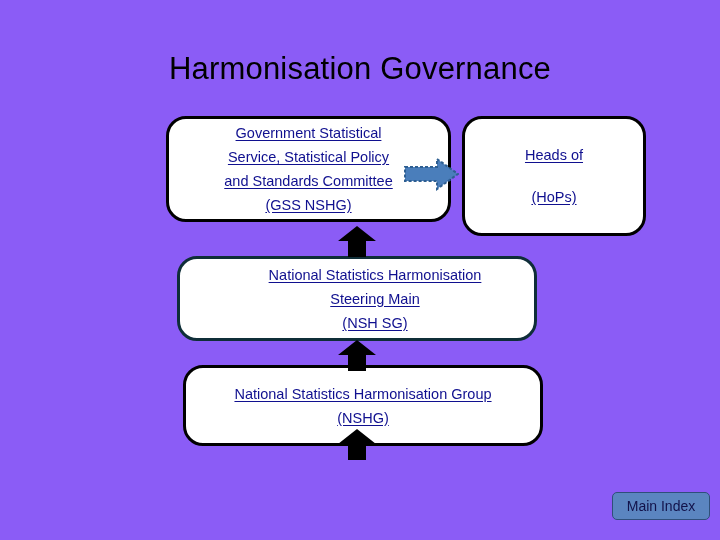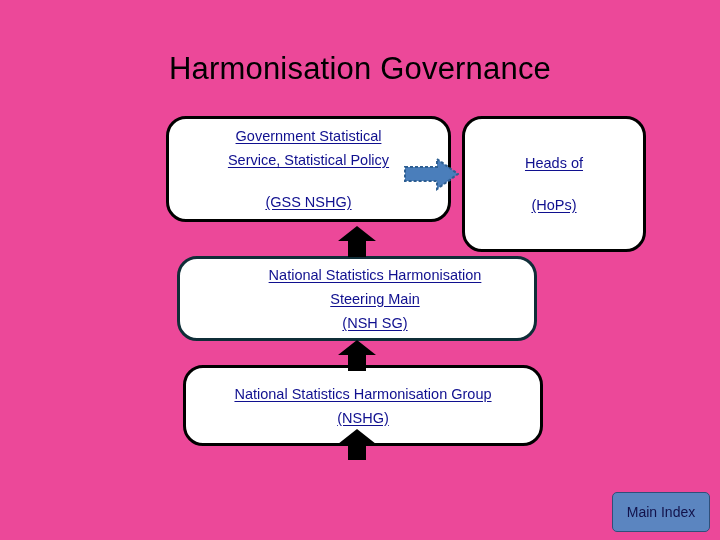--- a/index.html
+++ b/index.html
@@ -7,21 +7,21 @@
     padding: 0;
     background: #ffffff;
   }
   body {
     font-family: "Liberation Sans", sans-serif;
   }
   #slide {
     position: relative;
     width: 720px;
     height: 540px;
-    background: #ec4899;
+    background: #8b5cf6;
     overflow: hidden;
   }
 
   
   .slide-title {
     position: absolute;
     left: 0;
     top: 50px;
     width: 720px;
     text-align: center;
@@ -59,21 +59,21 @@
   
   .node.teal {
     border-color: #0f2e38;
   }
 
   
   #node-gss-spsc {
     left: 118px;  top: 116px;  width: 285px;  height: 106px; margin-left: 48px;
   }
   #node-hops {
-    left: 462px;  top: 116px;  width: 184px;  height: 136px;
+    left: 462px;  top: 116px;  width: 184px;  height: 120px;
   }
   #node-nshsg {
     left: 177px;  top: 256px;  width: 360px;  height: 85px; padding-left: 36px;
   }
   #node-nshg {
     left: 183px;  top: 365px;  width: 360px;  height: 81px;
   }
   #node-ons {
     left: 218px;  top: 456px;  width: 279px;  height: 43px;
   }
@@ -94,21 +94,21 @@
   #arrow-up-1 { left: 337px; top: 226px; }
   #arrow-up-2 { left: 337px; top: 340px; }
   #arrow-up-3 { left: 337px; top: 429px; }
 
   
   #main-index-button {
     position: absolute;
     left: 612px;
     top: 492px;
     width: 98px;
-    height: 40px;
+    height: 28px;
     box-sizing: border-box;
     background: #5b85c0;
     border: 1px solid #2f4f7a;
     border-radius: 5px;
     display: flex;
     align-items: center;
     justify-content: center;
     color: #12124a;
     font-size: 14px;
     cursor: pointer;
@@ -118,21 +118,21 @@
 <body>
 
 <div id="slide">
 
   <div class="slide-title">Harmonisation Governance</div>
 
   <div class="node" id="node-gss-spsc">
     <div>
       <span class="link-text">Government Statistical</span><br>
       <span class="link-text">Service, Statistical Policy</span><br>
-      <br>
+      <span class="link-text">and Standards Committee</span><br>
       <span class="link-text">(GSS NSHG)</span>
     </div>
   </div>
 
   <div class="node" id="node-hops">
     <div>
       <span class="link-text">Heads of</span><br>
       <br>
       <span class="link-text">(HoPs)</span>
     </div>

